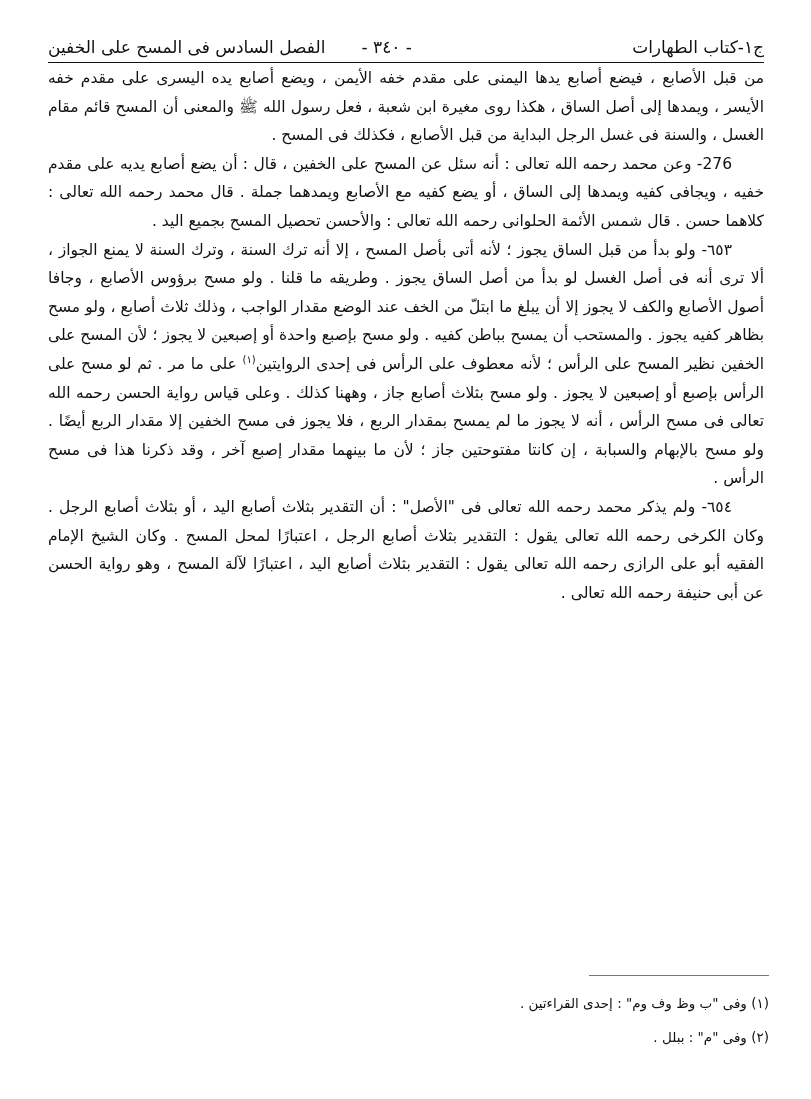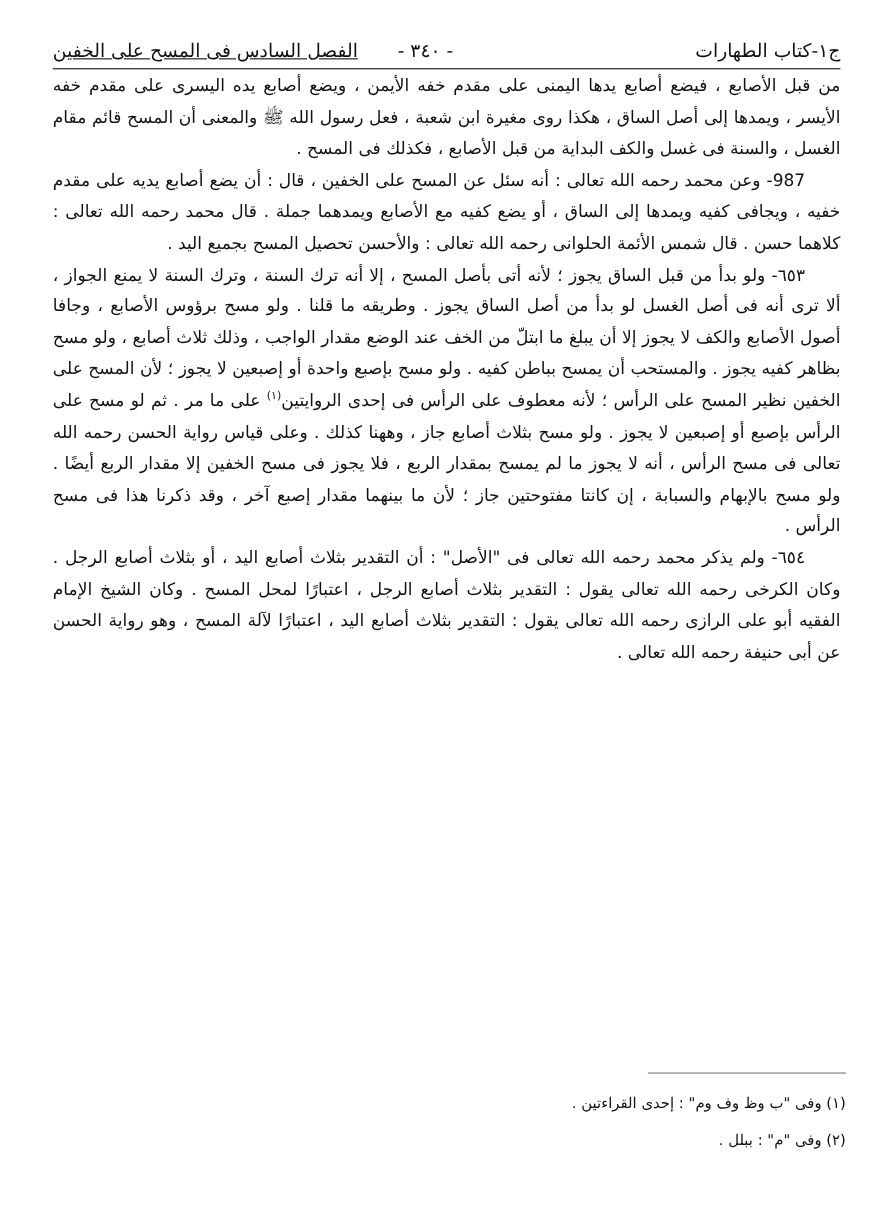--- a/index.html
+++ b/index.html
@@ -42,21 +42,20 @@
       left: 224px;
       width: 140px;
       top: 0;
       text-align: right;
       direction: rtl;
     }
     .running-head .head-left {
       position: absolute;
       left: 0;
       top: 0;
-      text-decoration: underline;
     }
     .body-text {
       position: absolute;
       top: 64px;
       left: 0;
       width: 716px;
       font-size: 15.5px;
       line-height: 28.6px;
       text-align: justify;
       text-align-last: right;
@@ -97,22 +96,22 @@
 
 <div class="page">
 
   <div class="running-head">
     <span class="head-right">ج١-كتاب الطهارات</span>
     <span class="head-center">- ٣٤٠ -</span>
     <span class="head-left">الفصل السادس فى المسح على الخفين</span>
   </div>
 
   <div class="body-text">
-    <p>من قبل الأصابع ، فيضع أصابع يدها اليمنى على مقدم خفه الأيمن ، ويضع أصابع يده اليسرى على مقدم خفه الأيسر ، ويمدها إلى أصل الساق ، هكذا روى مغيرة ابن شعبة ، فعل رسول الله ﷺ والمعنى أن المسح قائم مقام الغسل ، والسنة فى غسل والكف البداية من قبل الأصابع ، فكذلك فى المسح .</p>
-    <p class="indent">987- وعن محمد رحمه الله تعالى : أنه سئل عن المسح على الخفين ، قال : أن يضع أصابع يديه على مقدم خفيه ، ويجافى كفيه ويمدها إلى الساق ، أو يضع كفيه مع الأصابع ويمدهما جملة . قال محمد رحمه الله تعالى : كلاهما حسن . قال شمس الأئمة الحلوانى رحمه الله تعالى : والأحسن تحصيل المسح بجميع اليد .</p>
+    <p>من قبل الأصابع ، فيضع أصابع يدها اليمنى على مقدم خفه الأيمن ، ويضع أصابع يده اليسرى على مقدم خفه الأيسر ، ويمدها إلى أصل الساق ، هكذا روى مغيرة ابن شعبة ، فعل رسول الله ﷺ والمعنى أن المسح قائم مقام الغسل ، والسنة فى غسل الرجل البداية من قبل الأصابع ، فكذلك فى المسح .</p>
+    <p class="indent">276- وعن محمد رحمه الله تعالى : أنه سئل عن المسح على الخفين ، قال : أن يضع أصابع يديه على مقدم خفيه ، ويجافى كفيه ويمدها إلى الساق ، أو يضع كفيه مع الأصابع ويمدهما جملة . قال محمد رحمه الله تعالى : كلاهما حسن . قال شمس الأئمة الحلوانى رحمه الله تعالى : والأحسن تحصيل المسح بجميع اليد .</p>
     <p class="indent"><span>٦٥٣- ولو بدأ من قبل الساق يجوز ؛ لأنه أتى بأصل المسح ، إلا أنه ترك السنة ، وترك السنة لا يمنع الجواز ، ألا ترى أنه فى أصل الغسل لو بدأ من أصل الساق يجوز . وطريقه ما قلنا . ولو مسح برؤوس الأصابع ، وجافا أصول الأصابع والكف لا يجوز إلا أن يبلغ ما ابتلّ من الخف عند الوضع مقدار الواجب ، وذلك ثلاث أصابع ، ولو مسح بظاهر كفيه يجوز . والمستحب أن يمسح بباطن كفيه . ولو مسح بإصبع واحدة أو إصبعين لا يجوز ؛ لأن المسح على الخفين نظير المسح على الرأس ؛ لأنه معطوف على الرأس فى إحدى الروايتين</span><sup class="fn">(١)</sup><span> على ما مر . ثم لو مسح على الرأس بإصبع أو إصبعين لا يجوز . ولو مسح بثلاث أصابع جاز ، وههنا كذلك . وعلى قياس رواية الحسن رحمه الله تعالى فى مسح الرأس ، أنه لا يجوز ما لم يمسح بمقدار الربع ، فلا يجوز فى مسح الخفين إلا مقدار الربع أيضًا . ولو مسح بالإبهام والسبابة ، إن كانتا مفتوحتين جاز ؛ لأن ما بينهما مقدار إصبع آخر ، وقد ذكرنا هذا فى مسح الرأس .</span></p>
     <p class="indent">٦٥٤- ولم يذكر محمد رحمه الله تعالى فى "الأصل" : أن التقدير بثلاث أصابع اليد ، أو بثلاث أصابع الرجل . وكان الكرخى رحمه الله تعالى يقول : التقدير بثلاث أصابع الرجل ، اعتبارًا لمحل المسح . وكان الشيخ الإمام الفقيه أبو على الرازى رحمه الله تعالى يقول : التقدير بثلاث أصابع اليد ، اعتبارًا لآلة المسح ، وهو رواية الحسن عن أبى حنيفة رحمه الله تعالى .</p>
   </div>
 </div>
 
 <div class="footnote-rule"></div>
 
 <div class="footnotes">
   <p>(١) وفى "ب وظ وف وم" : إحدى القراءتين .</p>
   <p>(٢) وفى "م" : ببلل .</p>

